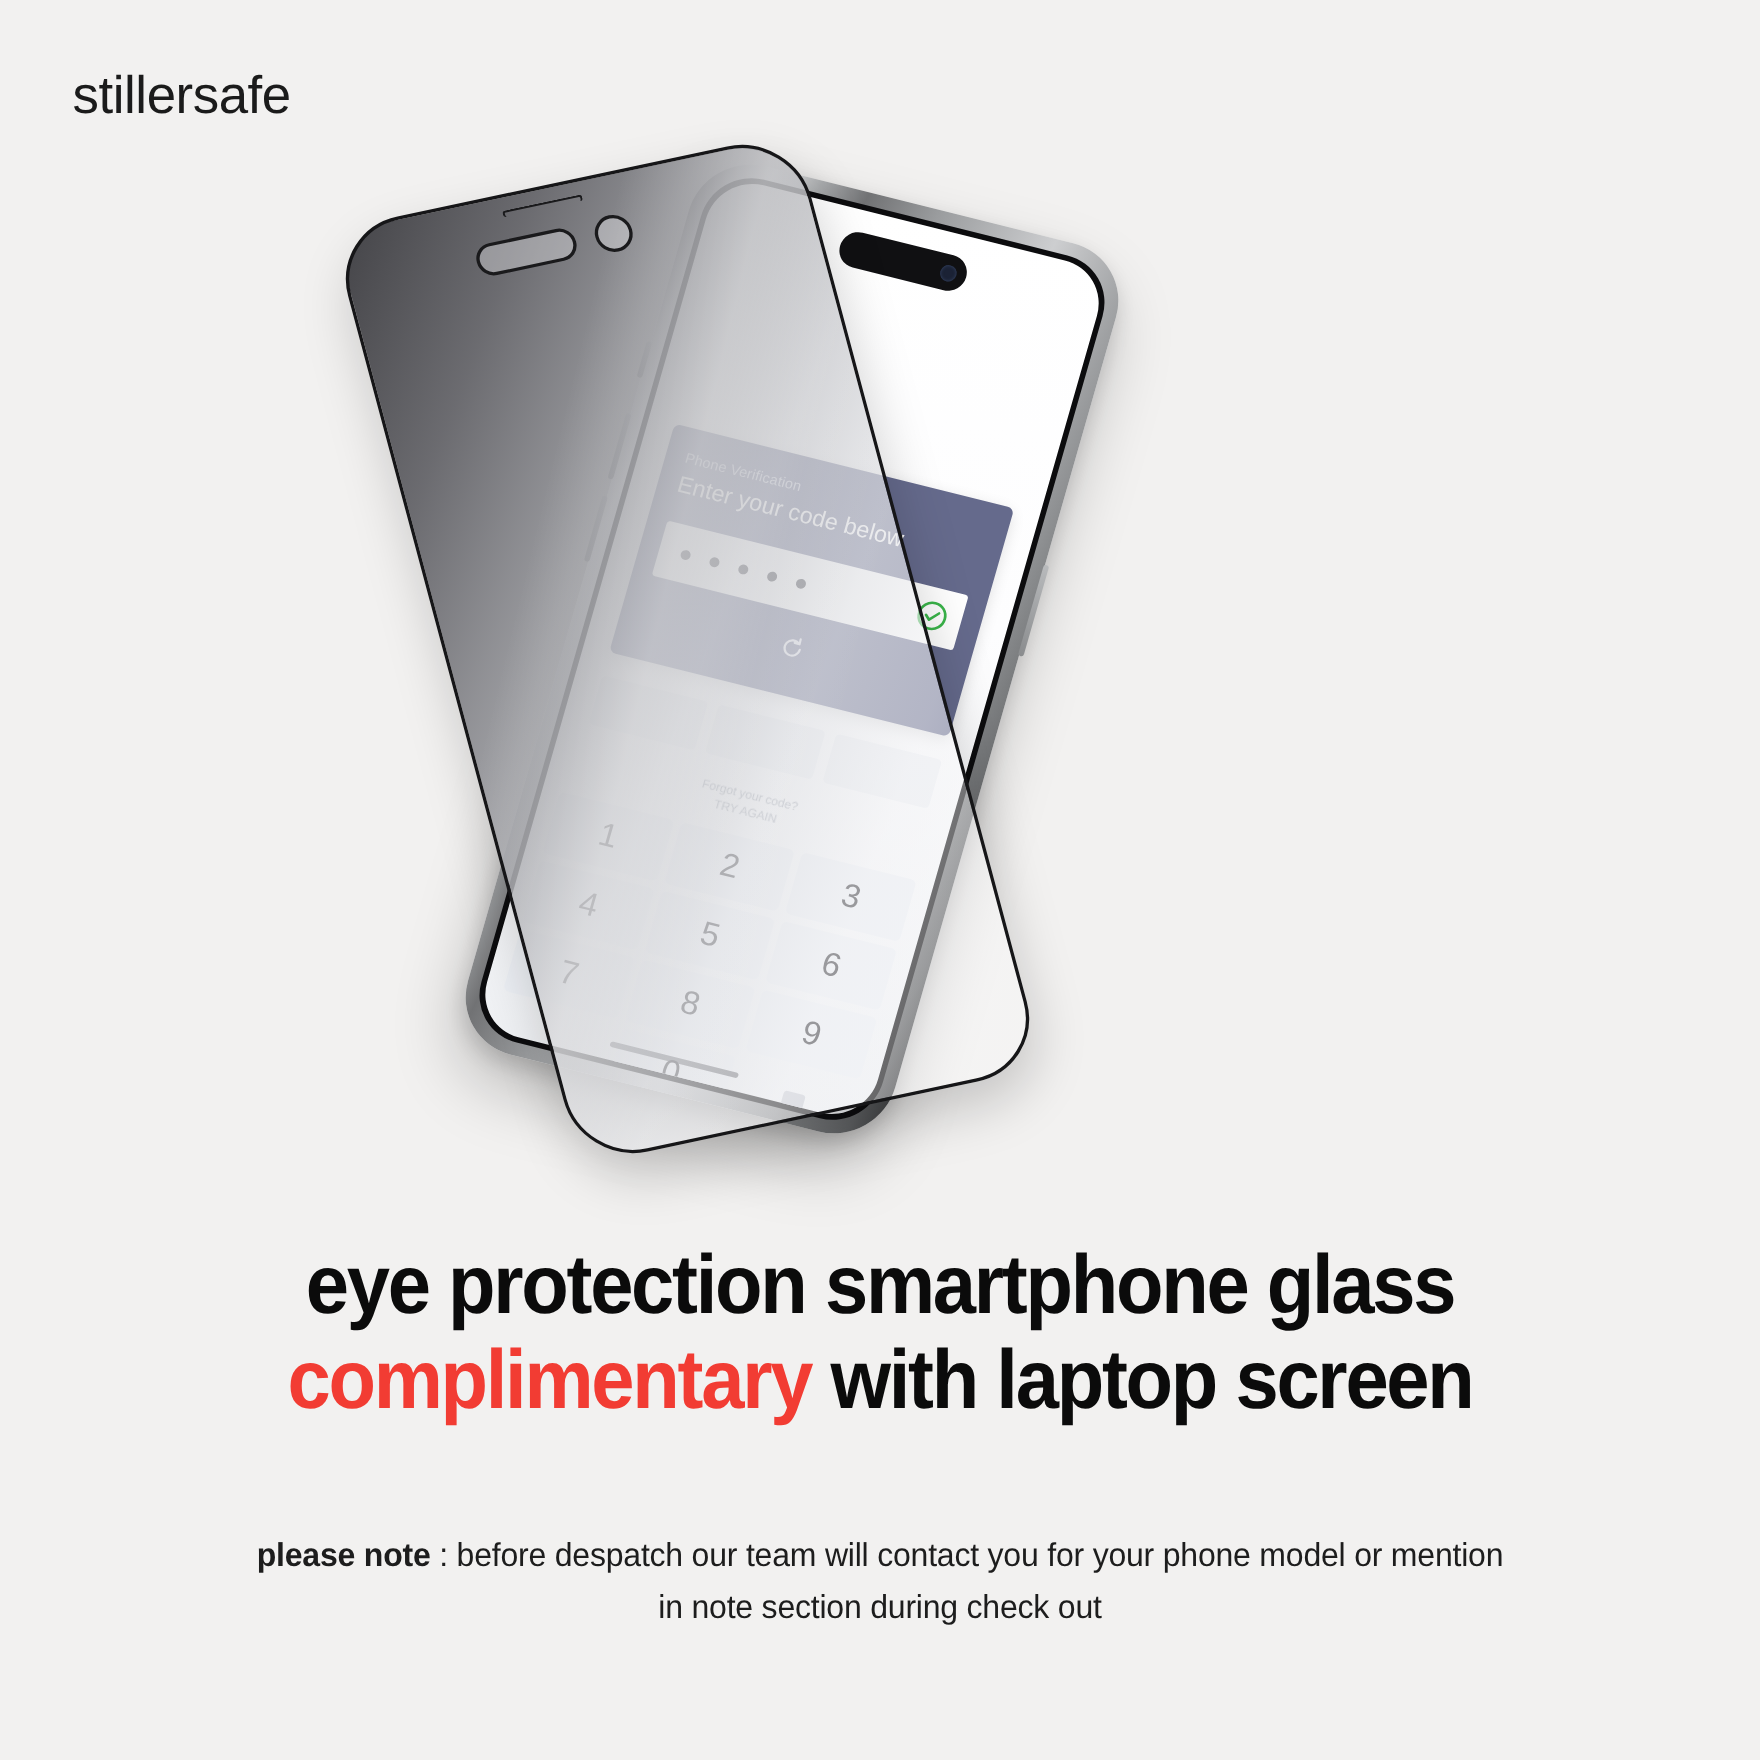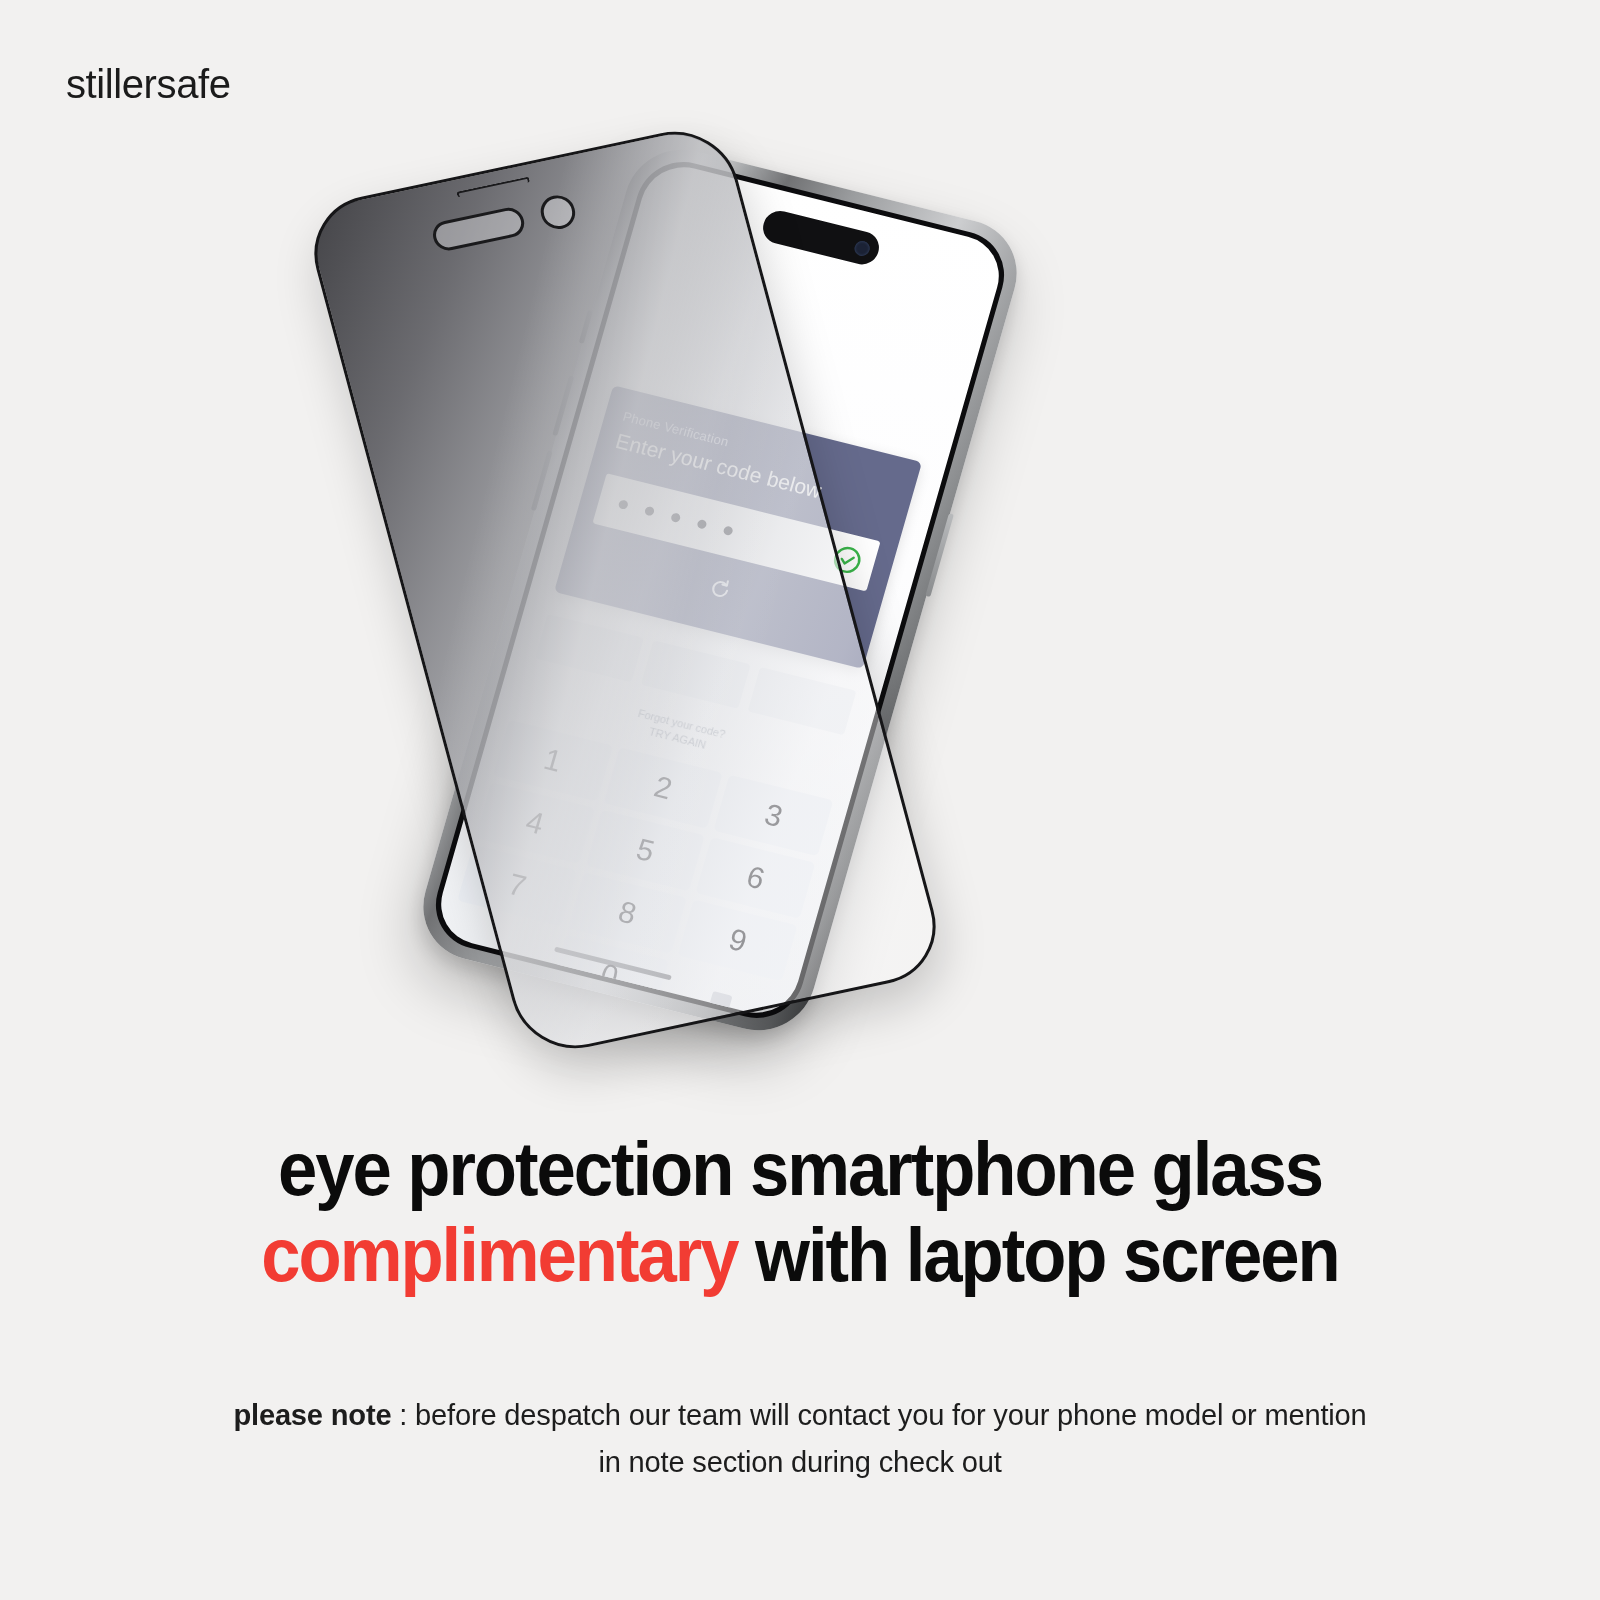--- a/index.html
+++ b/index.html
@@ -17,21 +17,21 @@
     background: #f2f1f0;
     overflow: hidden;
   }
 
   
   .brand {
     position: absolute;
     left: 66px;
     top: 64px;
     font-family: "Liberation Sans", sans-serif;
-    font-size: 40px;
+    font-size: 48px;
     font-weight: 400;
     letter-spacing: -0.4px;
     color: #1b1b1b;
     line-height: 1;
   }
 
   
   .hero {
     position: absolute;
     left: 0;

